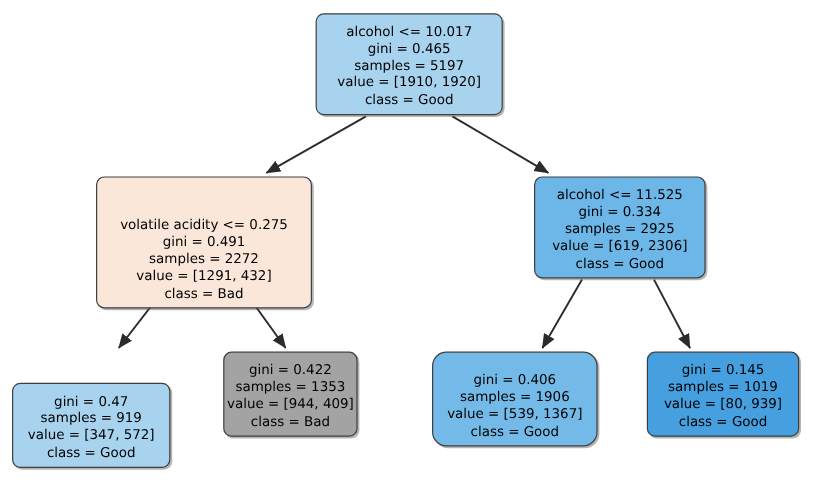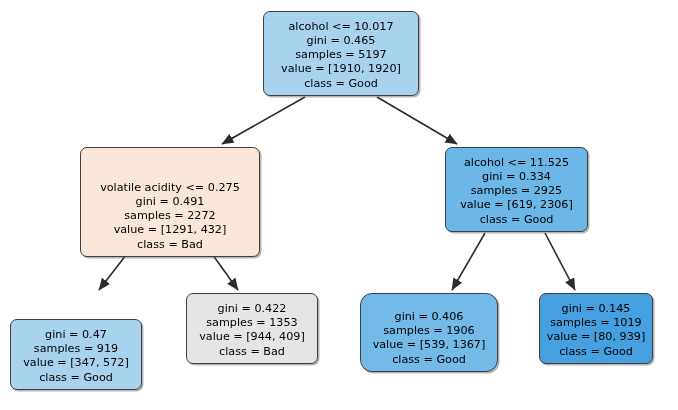--- a/index.html
+++ b/index.html
@@ -92,33 +92,33 @@
         <div class="line">samples = 2925</div>
         <div class="line">value = [619, 2306]</div>
         <div class="line">class = Good</div>
       </div>
       <div class="node" style="left: 10px; top: 293px; width: 132px; height: 71px; background: rgb(168, 211, 238); margin-top: 26px;">
         <div class="line">gini = 0.47</div>
         <div class="line">samples = 919</div>
         <div class="line">value = [347, 572]</div>
         <div class="line">class = Good</div>
       </div>
-      <div class="node" style="left: 186px; top: 293px; width: 132px; height: 71px; background: #e5e5e5;">
+      <div class="node" style="left: 186px; top: 293px; width: 112px; height: 71px; background: #a3a3a3;">
         <div class="line">gini = 0.422</div>
         <div class="line">samples = 1353</div>
         <div class="line">value = [944, 409]</div>
         <div class="line">class = Bad</div>
       </div>
       <div class="node" style="left: 360px; top: 293px; width: 138px; height: 79px; background: rgb(116, 186, 233); border-radius: 12px;">
         <div class="line">gini = 0.406</div>
         <div class="line">samples = 1906</div>
         <div class="line">value = [539, 1367]</div>
         <div class="line">class = Good</div>
       </div>
-      <div class="node" style="left: 539px; top: 293px; width: 114px; height: 71px; background: rgb(70, 160, 224);">
+      <div class="node" style="left: 539px; top: 293px; width: 127px; height: 71px; background: rgb(70, 160, 224);">
         <div class="line">gini = 0.145</div>
         <div class="line">samples = 1019</div>
         <div class="line">value = [80, 939]</div>
         <div class="line">class = Good</div>
       </div>
     </div>
 
 </div>
 
 </body></html>

